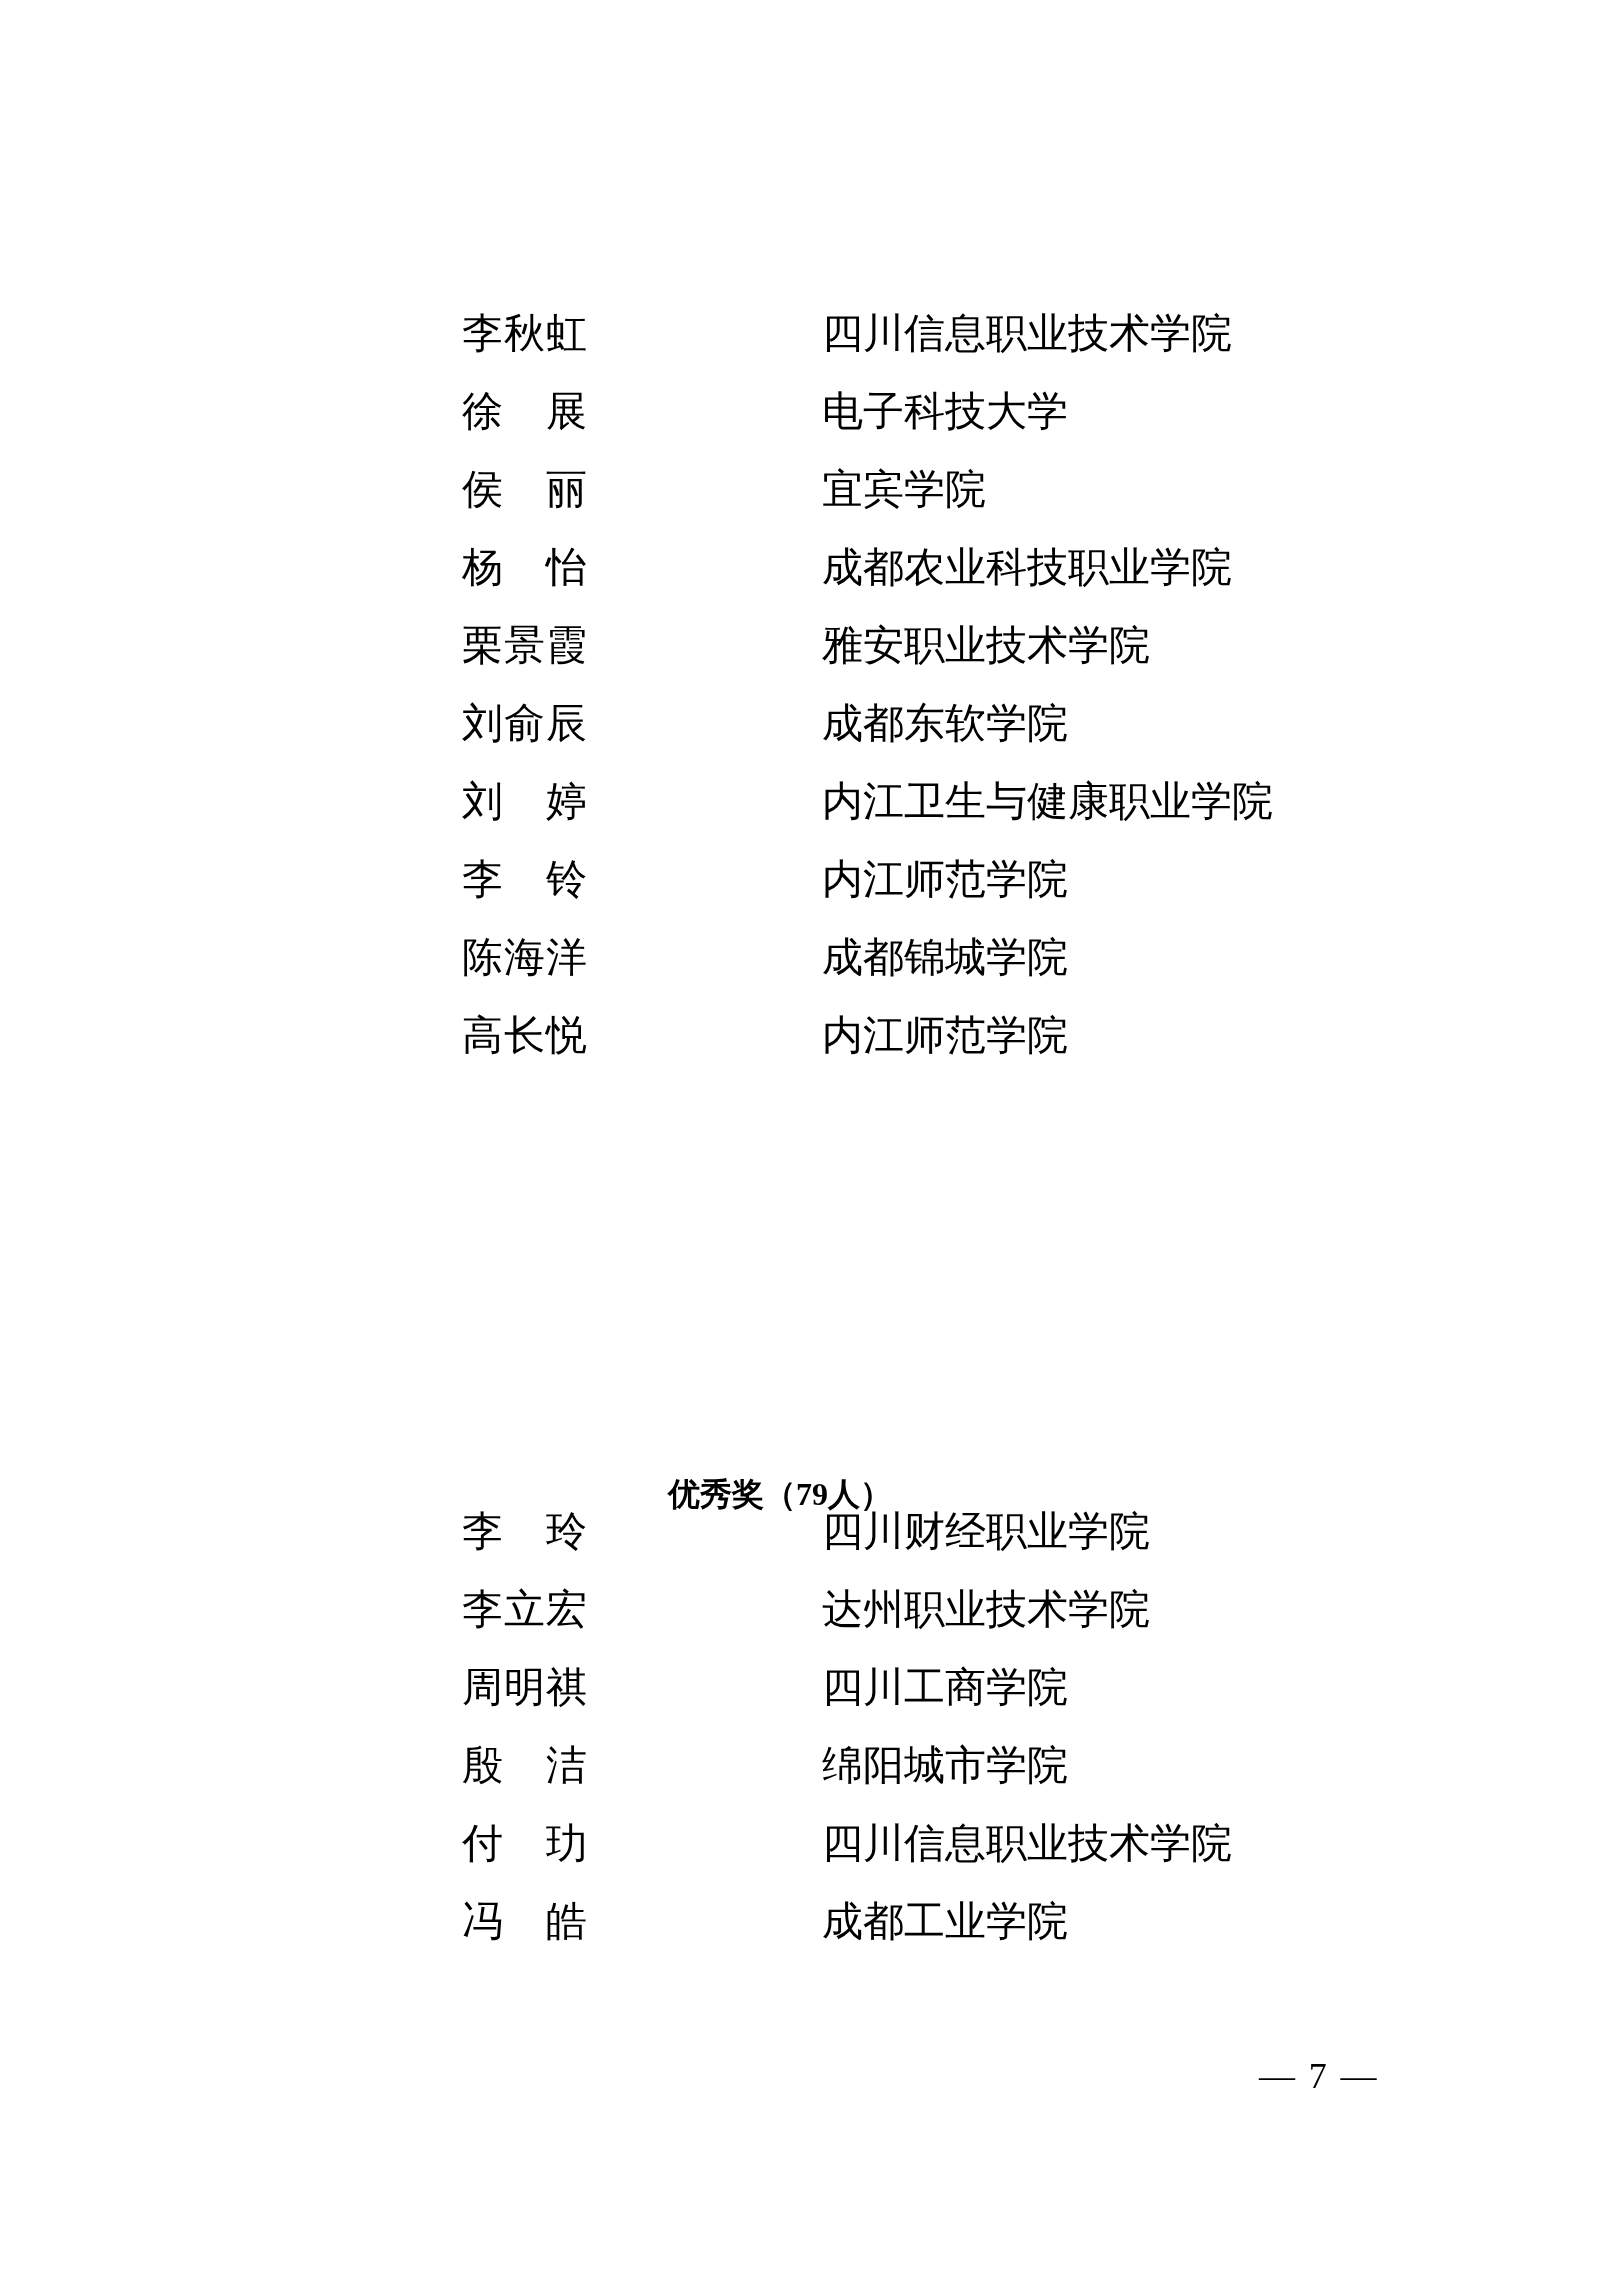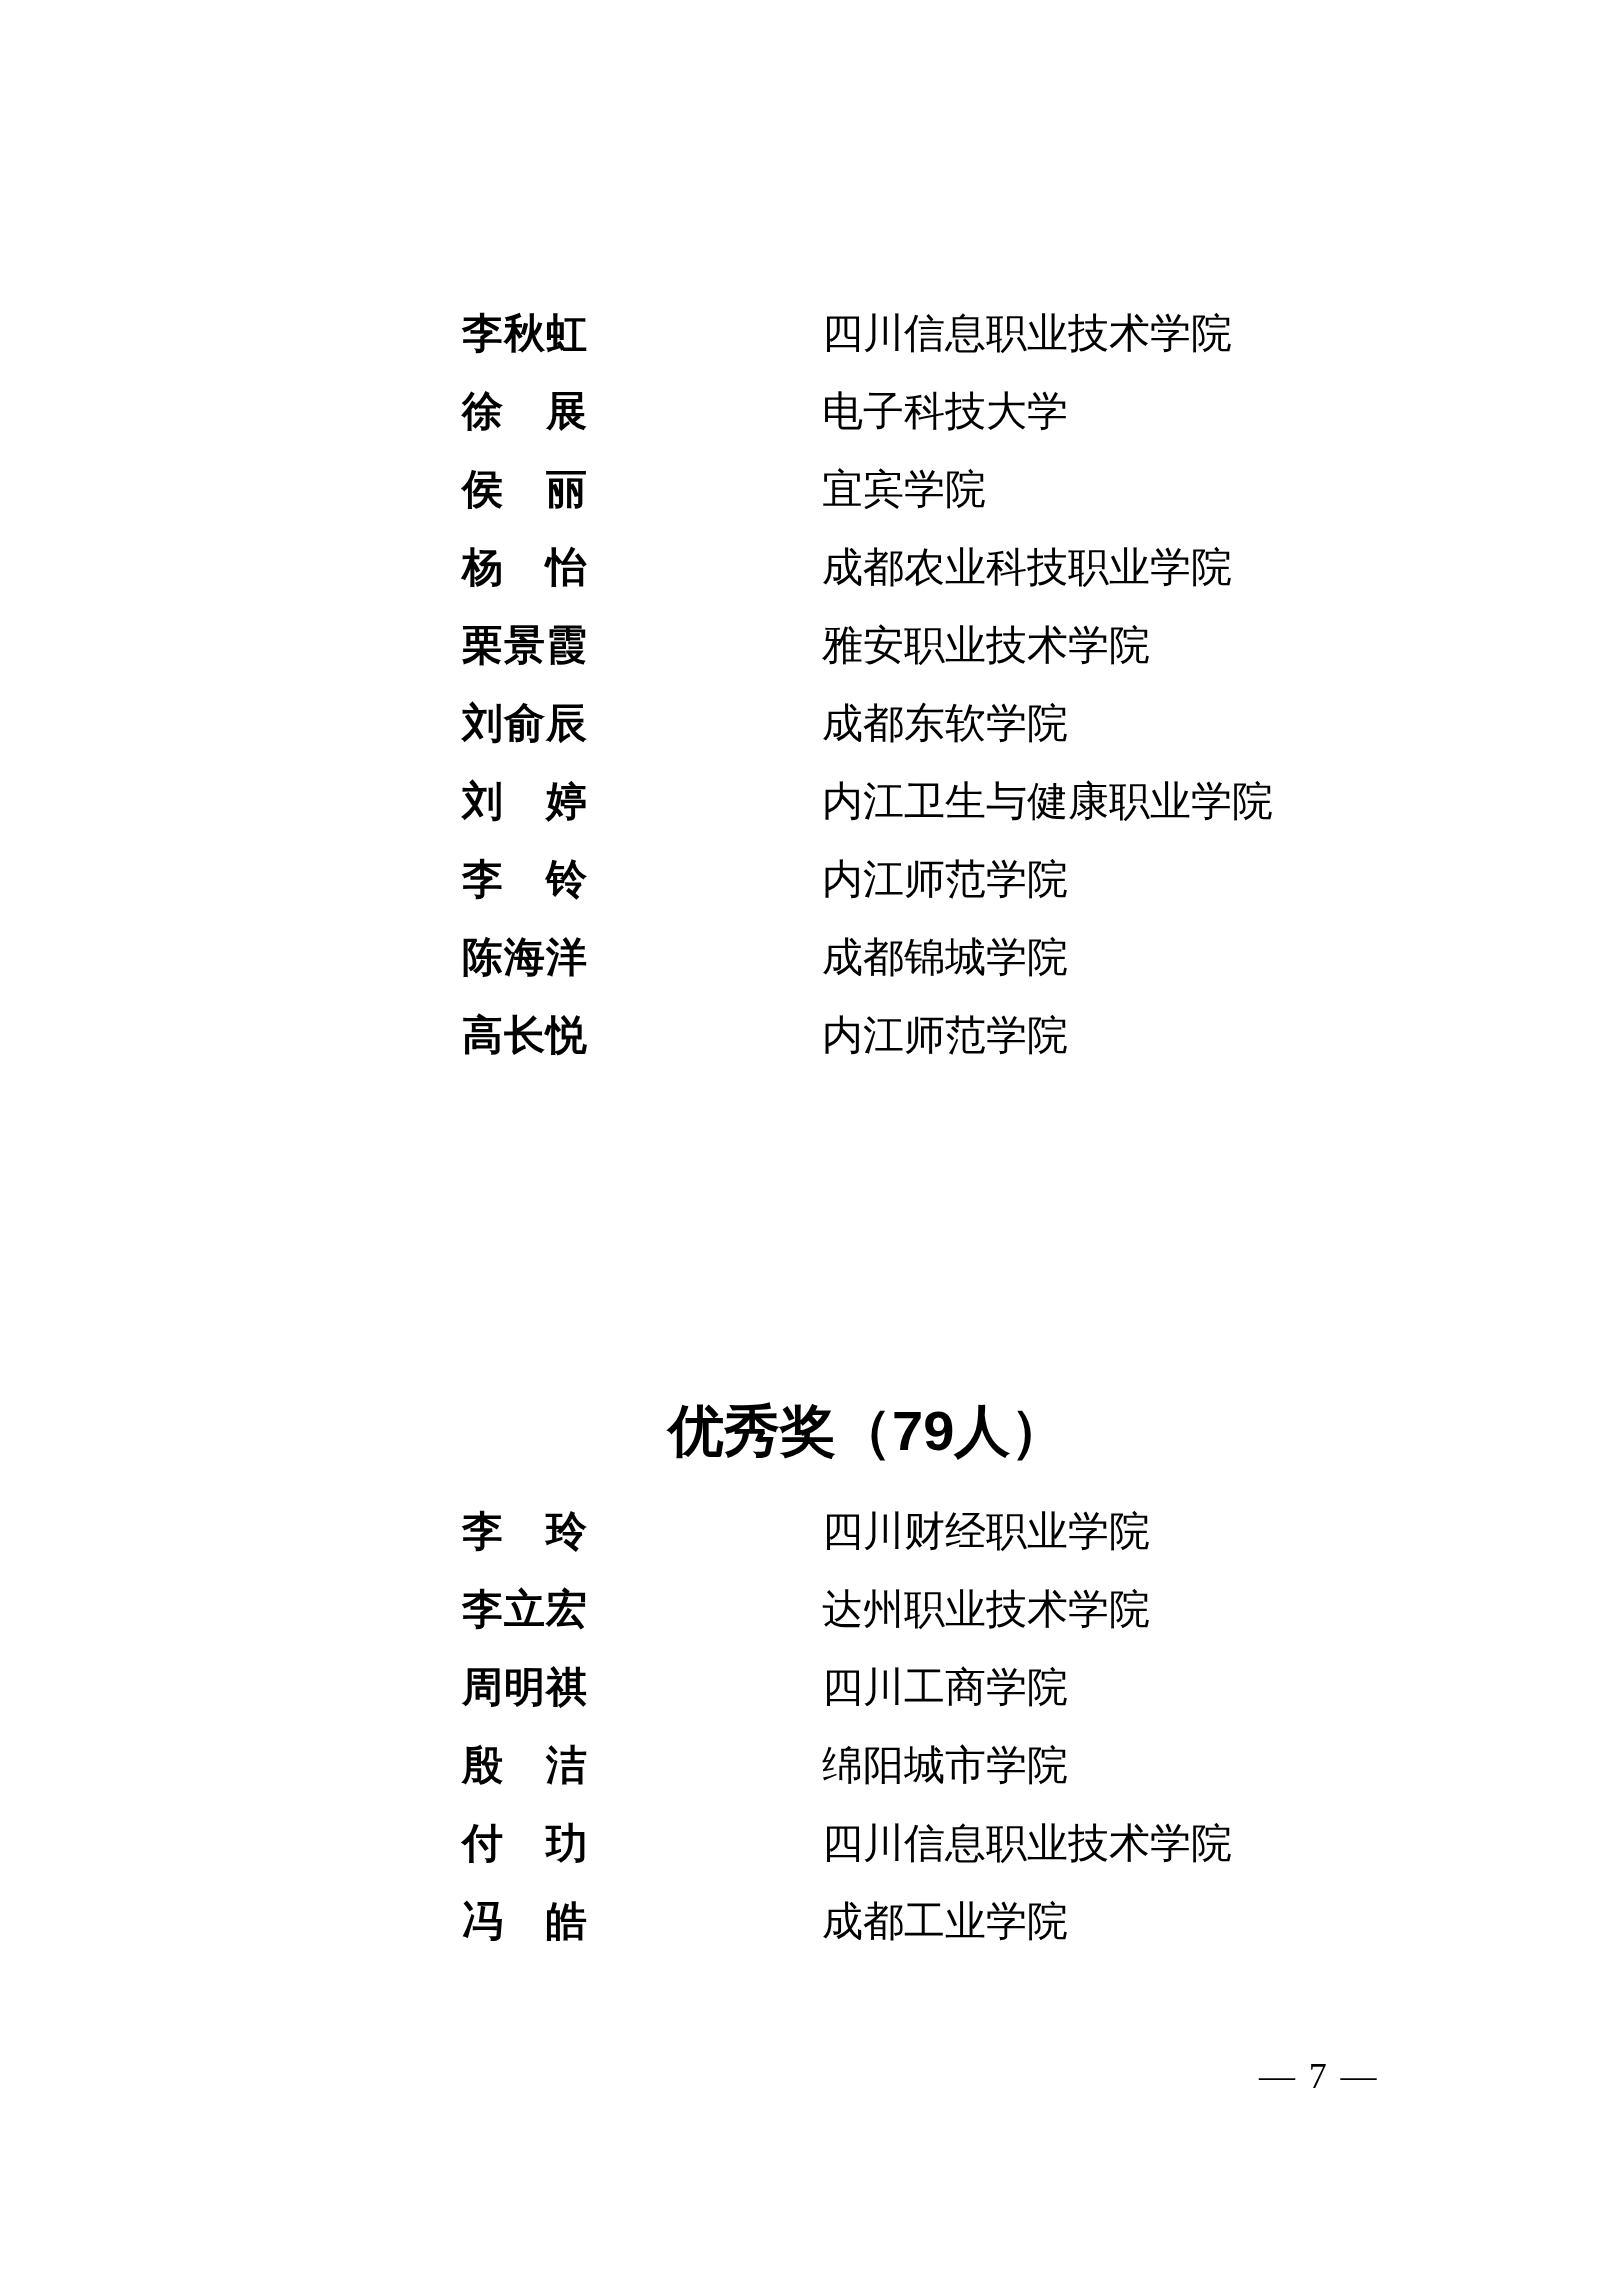--- a/index.html
+++ b/index.html
@@ -34,36 +34,35 @@
   }
   .name {
     display: inline-block;
     vertical-align: top;
     width: 125px;
     font-size: 41px;
     line-height: 43px;
     text-align: justify;
     text-align-last: justify;
     letter-spacing: 0;
-    font-weight: bold;
   }
   .inst {
     display: inline-block;
     vertical-align: top;
     margin-left: 235px;
     font-size: 41px;
     line-height: 43px;
   }
   .section-title {
     position: absolute;
     left: 668px;
-    top: 1409px;
-    font-family: Liberation Sans, sans-serif;
+    top: 1472px;
+    font-family: Liberation Serif, serif;
     font-weight: 700;
-    font-size: 56px;
+    font-size: 32px;
     line-height: 44px;
     white-space: nowrap;
   }
   .page-number {
     position: absolute;
     left: 1259px;
     top: 2058px;
     font-size: 36px;
     line-height: 36px;
     letter-spacing: 2.4px;

